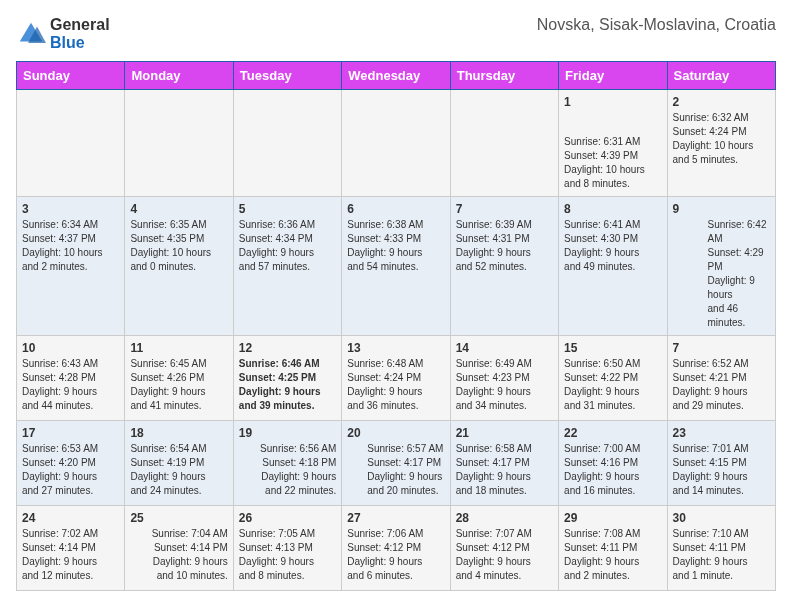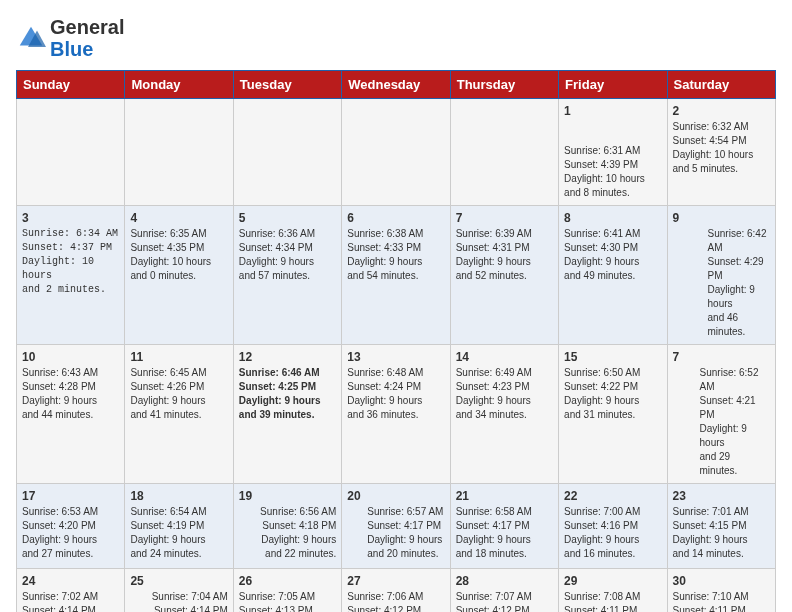--- a/index.html
+++ b/index.html
@@ -15,21 +15,21 @@
       justify-content: space-between;
       align-items: flex-start;
       margin-bottom: 10px;
     }
     .logo {
       display: flex;
       align-items: center;
       gap: 4px;
     }
     .logo-text {
-      font-size: 20px;
+      font-size: 16px;
       font-weight: bold;
       line-height: 1.1;
     }
     .logo-text .general { color: #333; }
     .logo-text .blue { color: #1a6bbf; }
     .logo-icon {
       width: 30px;
       height: 30px;
     }
     .title-block {
@@ -43,21 +43,21 @@
     .location-title {
       font-size: 16px;
       color: #555;
     }
     table {
       width: 100%;
       border-collapse: collapse;
       table-layout: fixed;
     }
     thead tr th {
-      background-color: #b91c1c;
+      background-color: #d946ef;
       color: #fff;
       text-align: left;
       padding: 6px 6px;
       font-size: 13px;
       font-weight: bold;
       border: 1px solid #2060aa;
     }
     tbody tr td {
       vertical-align: top;
       border: 1px solid #ccc;
@@ -91,20 +91,21 @@
     <svg class="logo-icon" viewBox="0 0 40 40" xmlns="http://www.w3.org/2000/svg">
       <polygon points="20,5 35,30 5,30" fill="#2d7dd2" opacity="0.85"></polygon>
       <polygon points="28,10 40,32 16,32" fill="#1a5fa8" opacity="0.7"></polygon>
     </svg>
     <div class="logo-text">
       <span class="general">General</span><br>
       <span class="blue">Blue</span>
     </div>
   </div>
   <div class="title-block">
+    <div class="location-title">Novska, Sisak-Moslavina, Croatia</div>
   </div>
 </div>
 
 <table>
   <thead>
     <tr id="header-row">
     <th>Sunday</th>
         <th>Monday</th>
         <th>Tuesday</th>
         <th>Wednesday</th>
@@ -123,29 +124,29 @@
         <td>
           <span class="day-number">1</span>
           <div class="day-info" style="white-space: pre-line; margin-top: 26px;">Sunrise: 6:31 AM
 Sunset: 4:39 PM
 Daylight: 10 hours
 and 8 minutes.</div>
         </td>
         <td>
           <span class="day-number">2</span>
           <div class="day-info" style="white-space: pre-line;">Sunrise: 6:32 AM
-Sunset: 4:54 PM
+Sunset: 4:24 PM
 Daylight: 10 hours
 and 5 minutes.</div>
         </td>
       </tr>
       <tr>
         <td>
           <span class="day-number">3</span>
-          <div class="day-info" style="white-space: pre-line; font-family: Liberation Mono, monospace;">Sunrise: 6:34 AM
+          <div class="day-info" style="white-space: pre-line;">Sunrise: 6:34 AM
 Sunset: 4:37 PM
 Daylight: 10 hours
 and 2 minutes.</div>
         </td>
         <td>
           <span class="day-number">4</span>
           <div class="day-info" style="white-space: pre-line;">Sunrise: 6:35 AM
 Sunset: 4:35 PM
 Daylight: 10 hours
 and 0 minutes.</div>
@@ -224,21 +225,21 @@
         </td>
         <td>
           <span class="day-number">15</span>
           <div class="day-info" style="white-space: pre-line;">Sunrise: 6:50 AM
 Sunset: 4:22 PM
 Daylight: 9 hours
 and 31 minutes.</div>
         </td>
         <td>
           <span class="day-number">7</span>
-          <div class="day-info" style="white-space: pre-line; margin-left: 27px;">Sunrise: 6:52 AM
+          <div class="day-info" style="white-space: pre-line;">Sunrise: 6:52 AM
 Sunset: 4:21 PM
 Daylight: 9 hours
 and 29 minutes.</div>
         </td>
       </tr>
       <tr>
         <td>
           <span class="day-number">17</span>
           <div class="day-info" style="white-space: pre-line;">Sunrise: 6:53 AM
 Sunset: 4:20 PM

